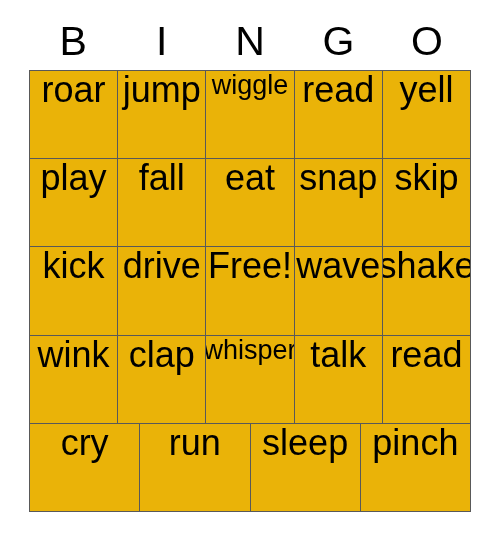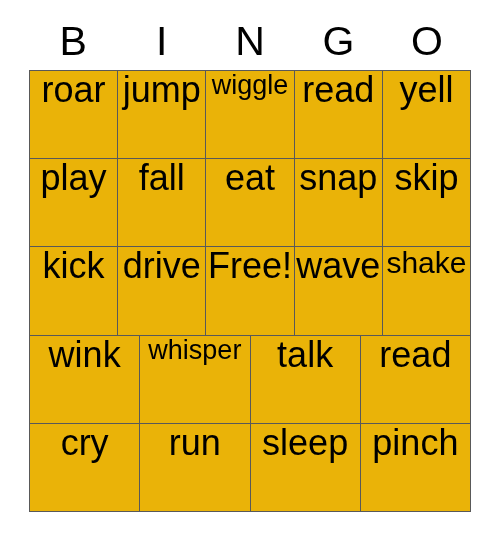--- a/index.html
+++ b/index.html
@@ -66,21 +66,21 @@
     overflow: hidden;
     background: #eab308;
   }
   .cell-text {
     font-size: 36px;
     line-height: 1.05;
     white-space: nowrap;
     color: #000000;
   }
   
-  .cell-text.size-md { font-size: 30px; }
+  .cell-text.size-md { font-size: 36px; }
   .cell-text.size-sm { font-size: 27px; }
 </style>
 </head>
 <body>
 
 <div class="card">
 
   <div class="header-row">
     <div class="header-cell">B</div>
     <div class="header-cell">I</div>
@@ -143,20 +143,23 @@
       <div class="cell">
           <span class="cell-text size-md">shake</span>
         </div>
     </div>
 
     <div class="grid-row">
       <div class="cell">
           <span class="cell-text">wink</span>
         </div>
       <div class="cell">
+          <span class="cell-text">clap</span>
+        </div>
+      <div class="cell">
           <span class="cell-text size-sm">whisper</span>
         </div>
       <div class="cell">
           <span class="cell-text">talk</span>
         </div>
       <div class="cell">
           <span class="cell-text">read</span>
         </div>
     </div>
 

